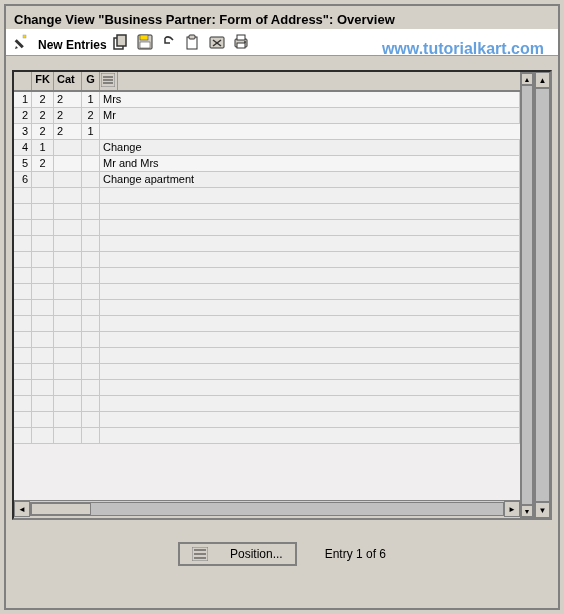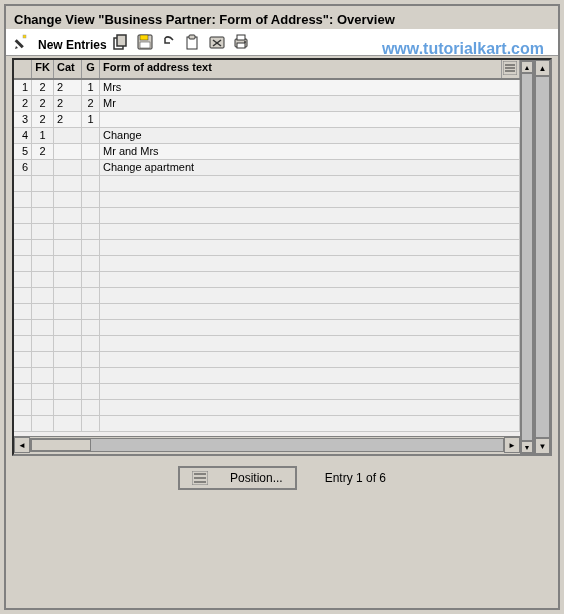--- a/index.html
+++ b/index.html
@@ -96,22 +96,22 @@
       height: 606px;
       display: flex;
       flex-direction: column;
     }
 
     
     .table-wrapper {
       display: flex;
       flex-direction: row;
       border: 2px inset #808080;
-      margin: 2px 6px;
-      height: 398px;
+      margin: 14px 6px;
+      height: 450px;
       background: #f0f0f0;
     }
 
     
     .rows-and-table {
       display: flex;
       flex: 1;
       flex-direction: column;
       overflow: hidden;
     }
@@ -355,23 +355,20 @@
 
   <div class="table-wrapper">
 
     <div class="rows-and-table">
 
       <div class="header-row">
         <div class="h-cell w-rownum"></div>
         <div class="h-cell w-fk">FK</div>
         <div class="h-cell w-cat">Cat</div>
         <div class="h-cell w-g">G</div>
-        <div class="h-cell w-form">
-          <span>Form of address text</span>
-        </div>
         <div class="h-cell" style="width:18px;padding:1px;cursor:pointer;">
           <svg width="14" height="14" viewBox="0 0 14 14">
             <rect x="0" y="0" width="14" height="14" fill="#d4d0c8" stroke="#808080" stroke-width="1"></rect>
             <line x1="2" y1="4" x2="12" y2="4" stroke="#333" stroke-width="1"></line>
             <line x1="2" y1="7" x2="12" y2="7" stroke="#333" stroke-width="1"></line>
             <line x1="2" y1="10" x2="12" y2="10" stroke="#333" stroke-width="1"></line>
           </svg>
         </div>
       </div>
 

